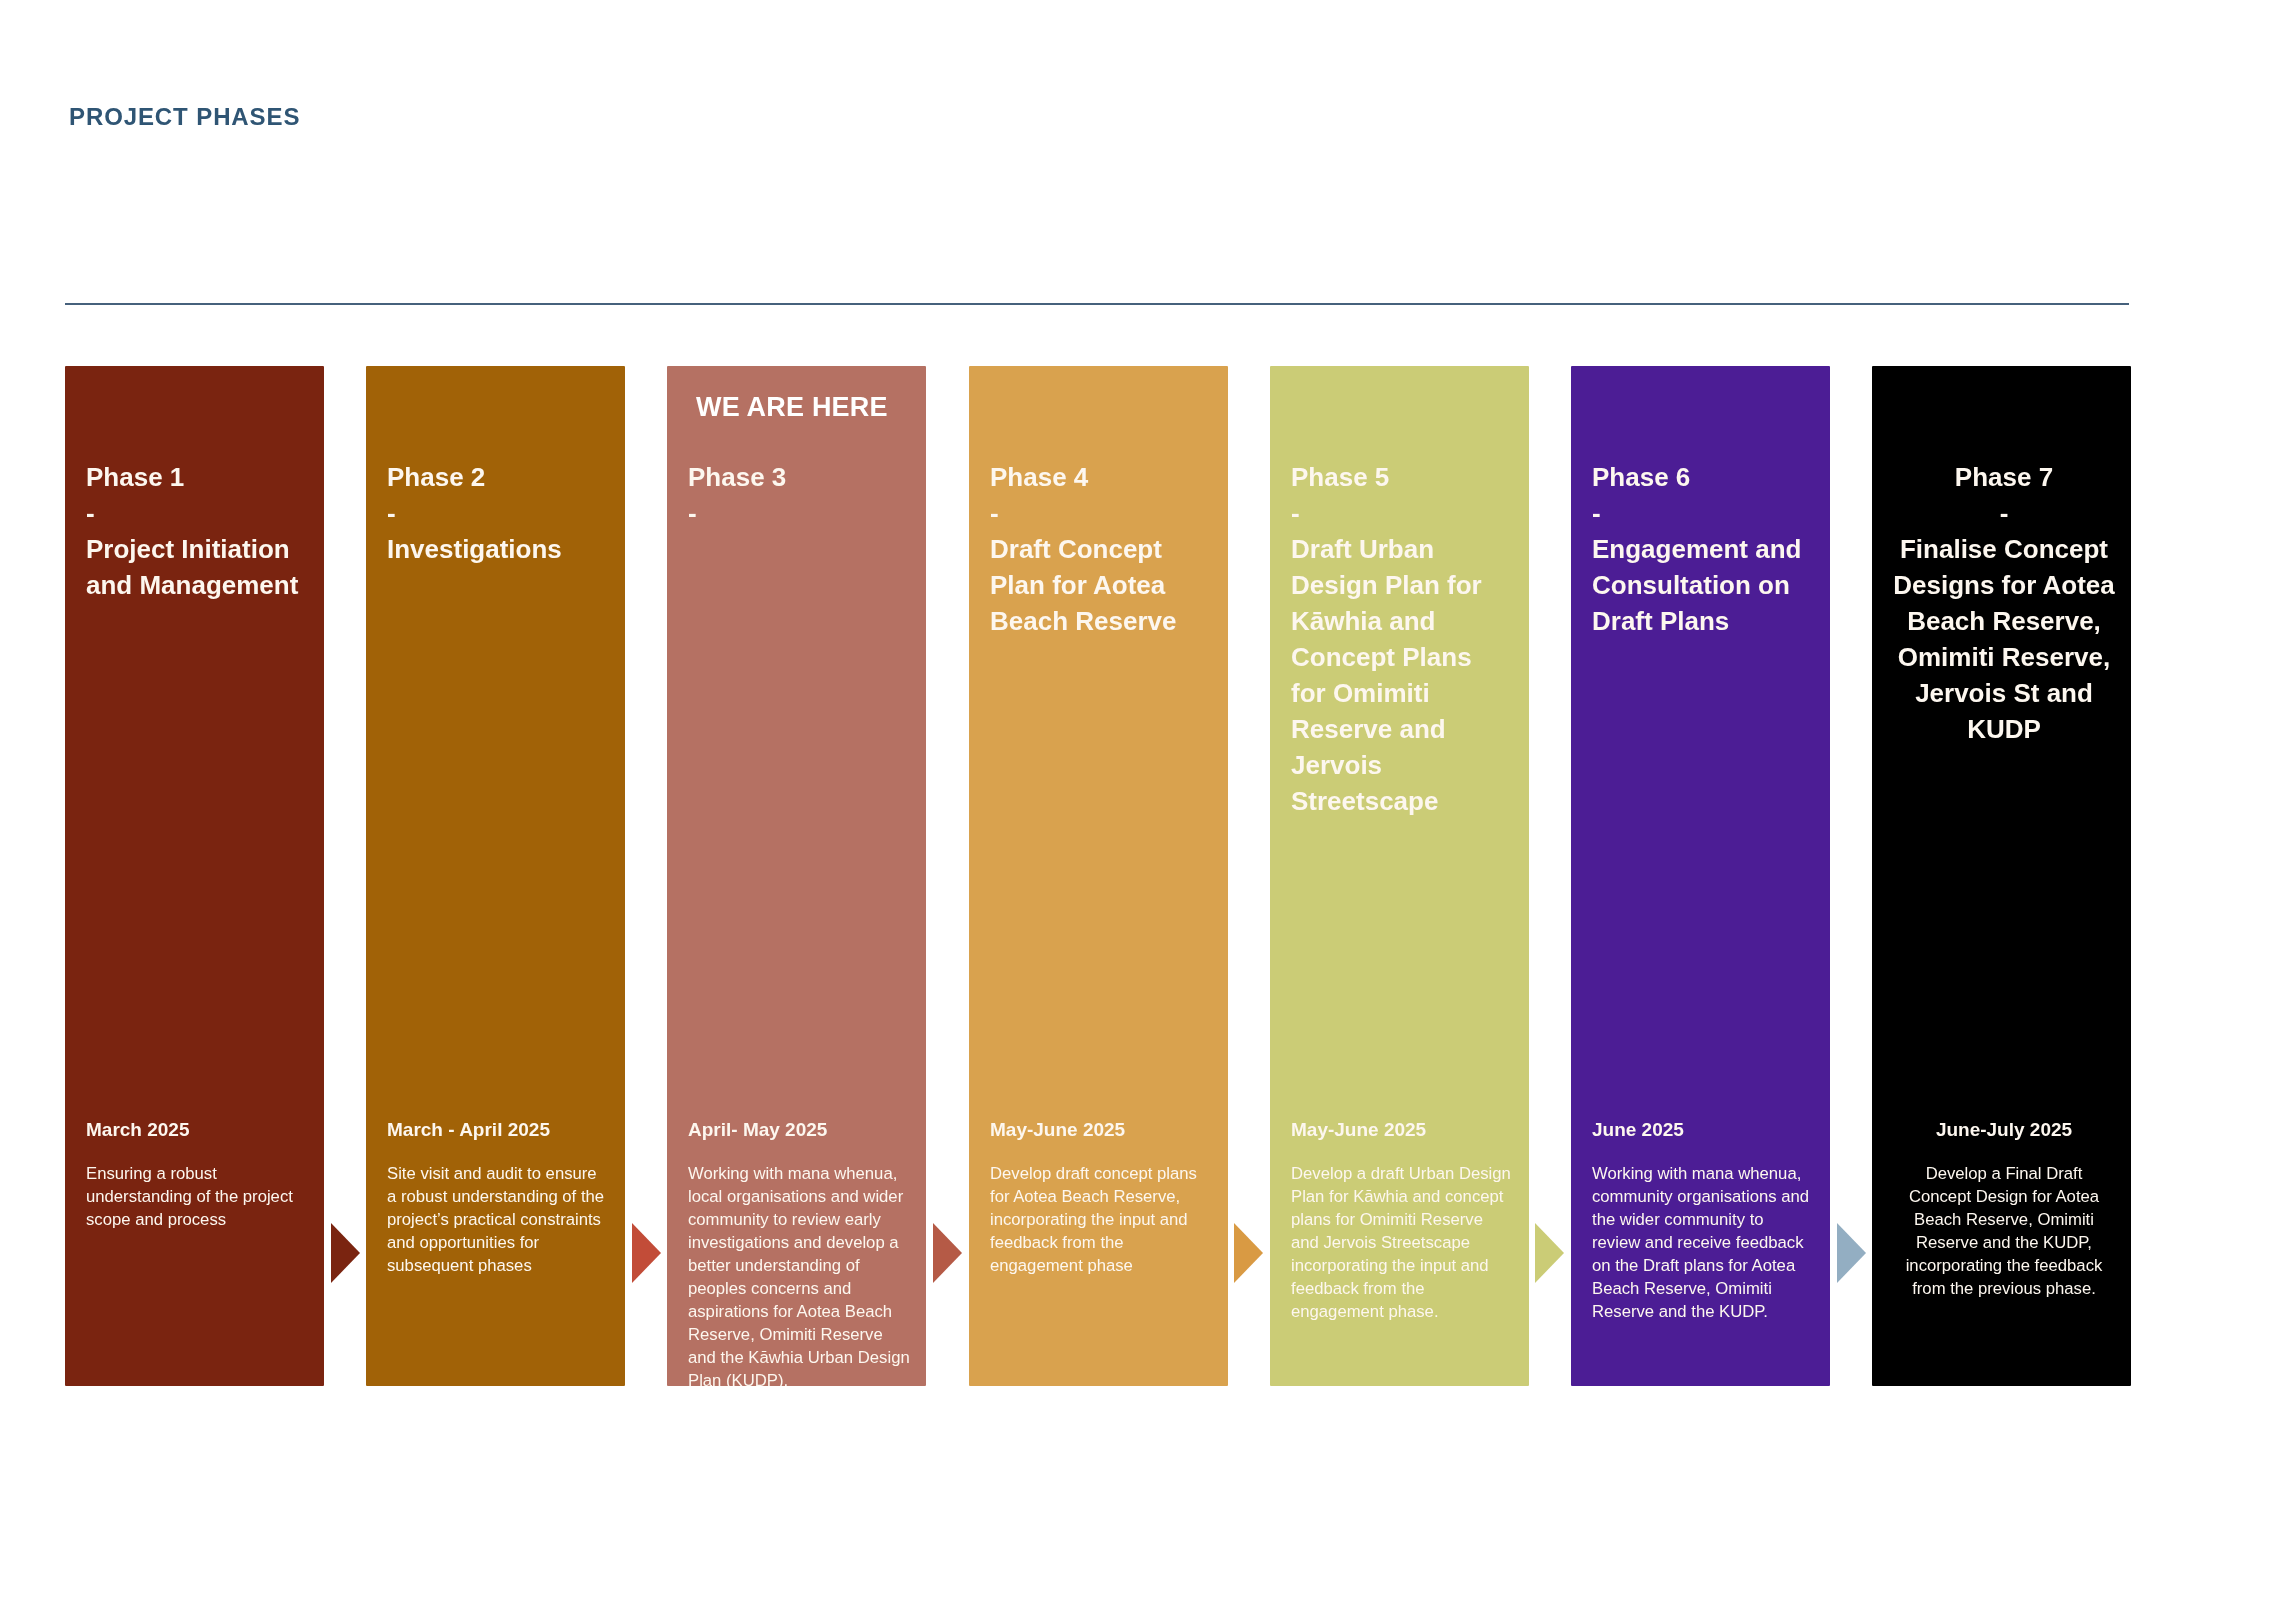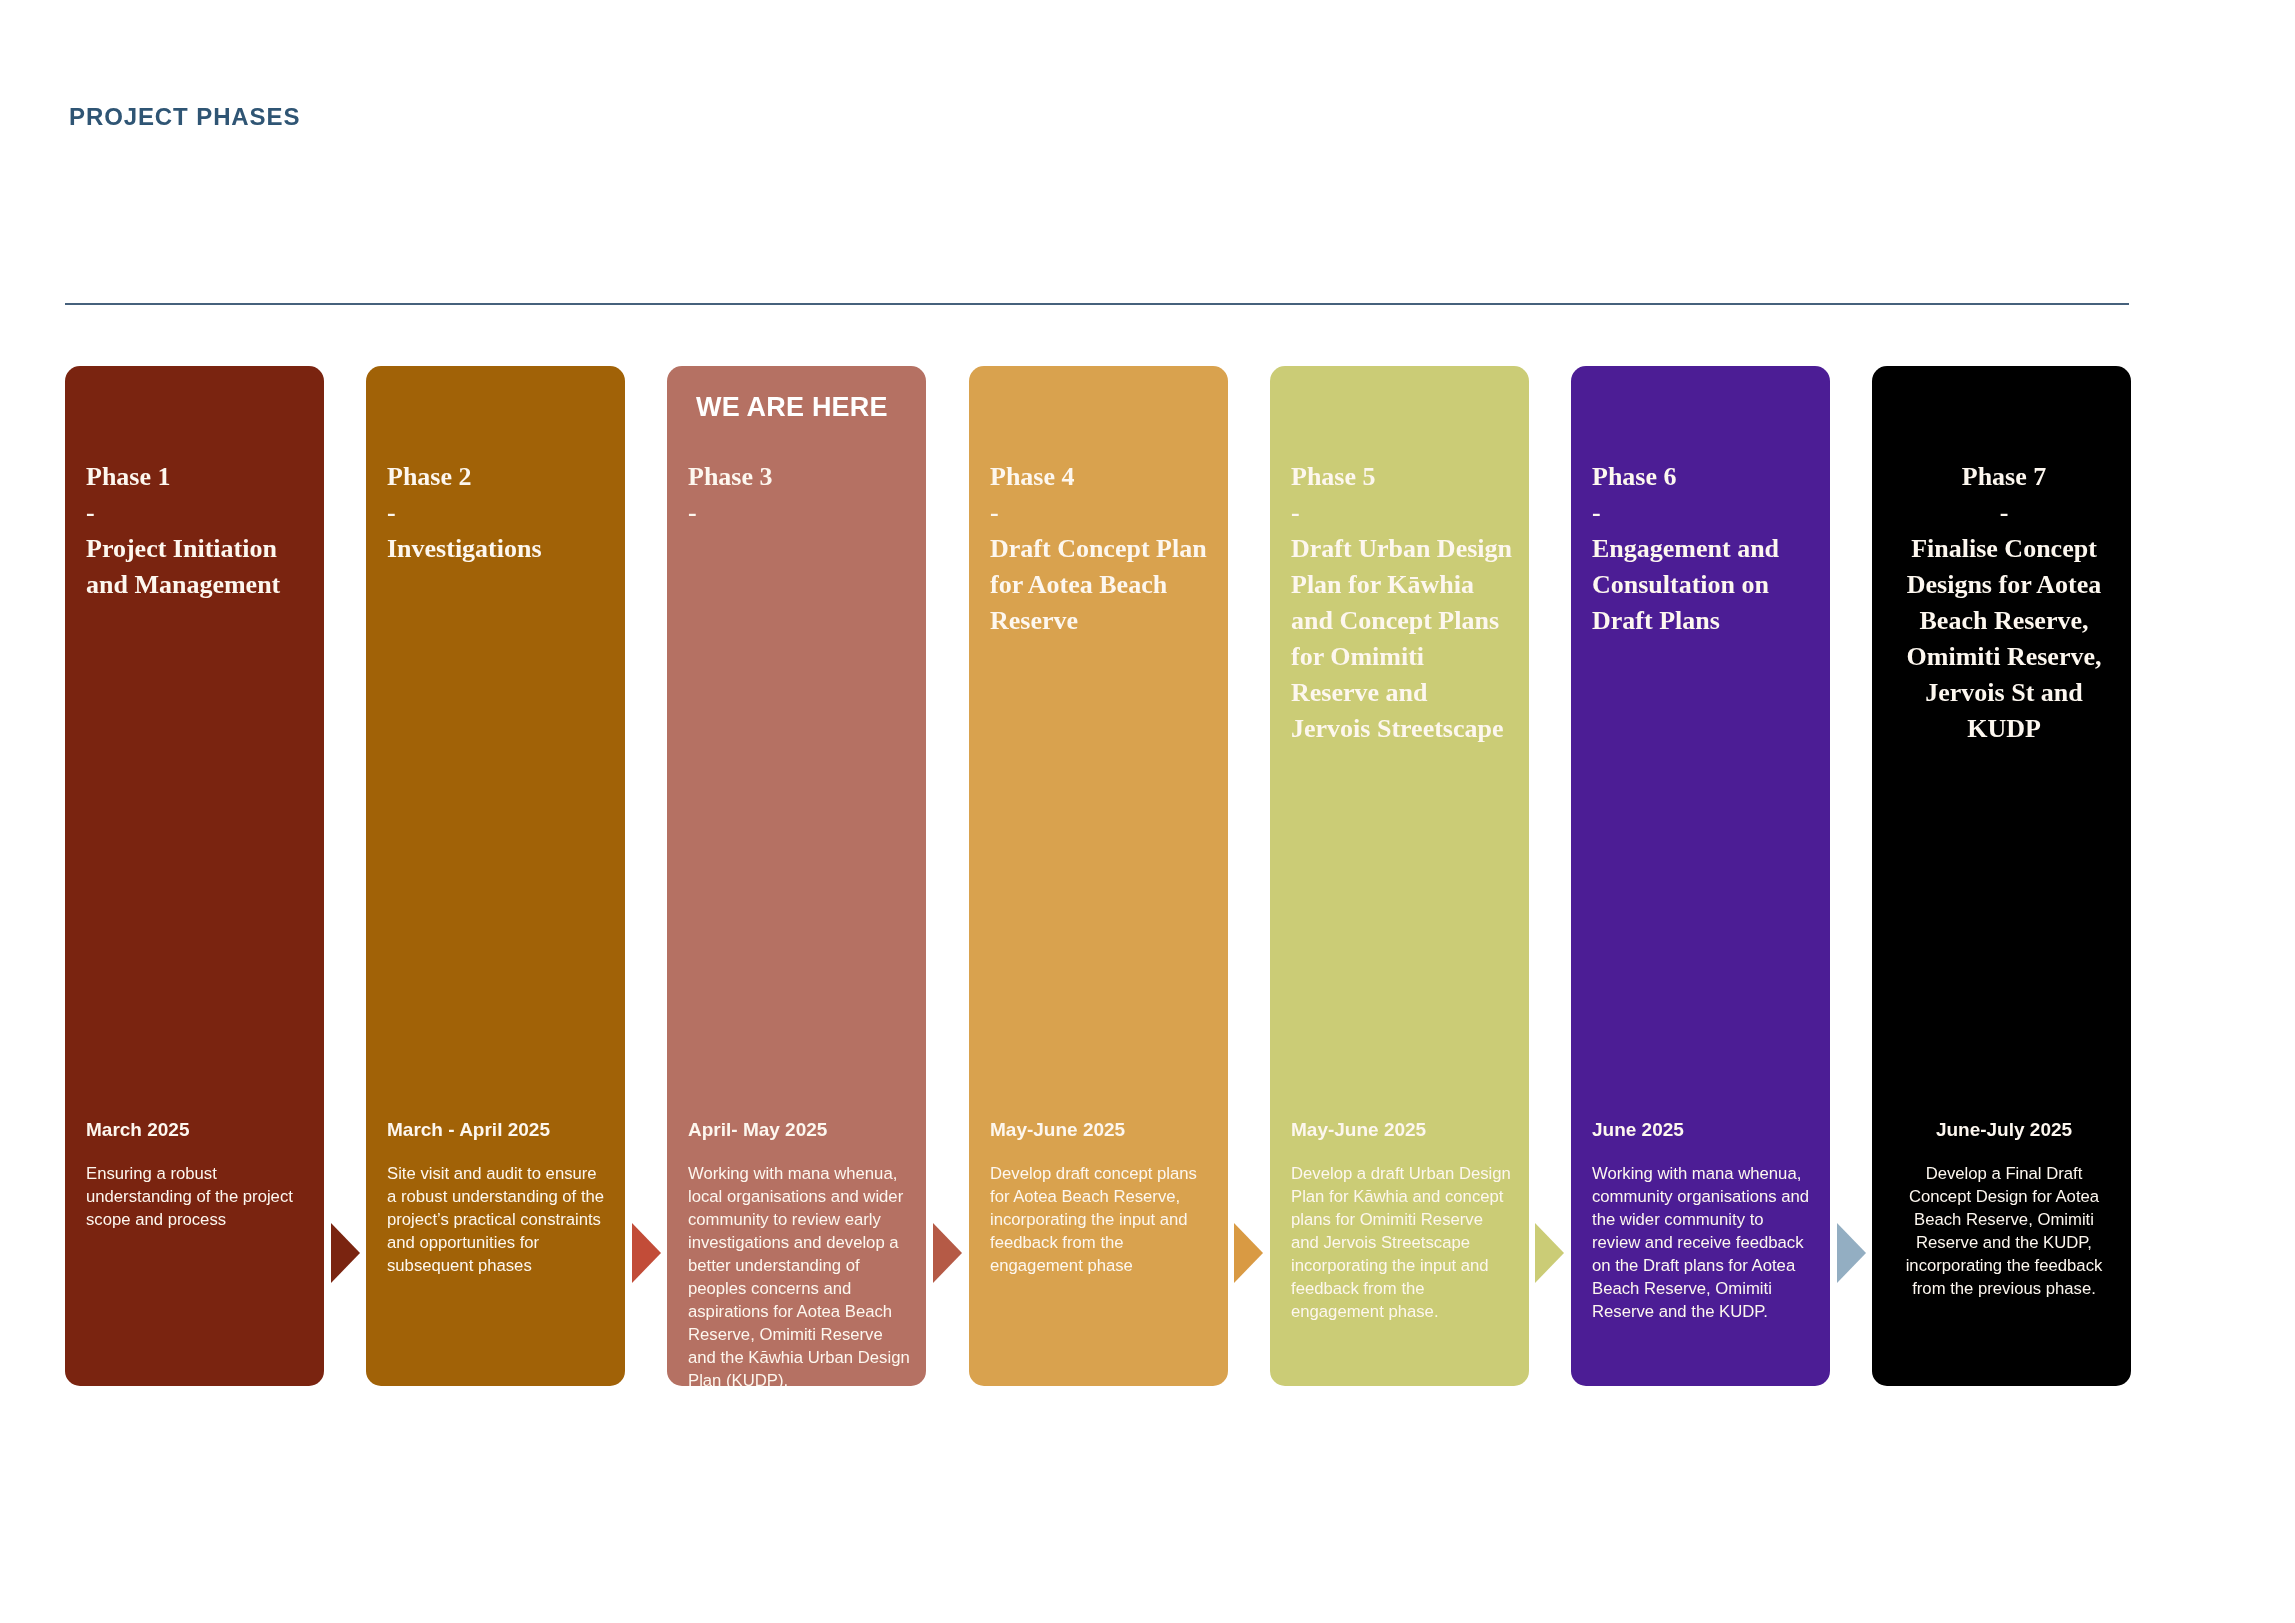--- a/index.html
+++ b/index.html
@@ -34,21 +34,21 @@
     position:absolute;
     left:65px; top:366px;
     width:2165px; height:1020px;
   }
 
   .col{
     position:absolute;
     top:0;
     width:259px;
     height:1020px;
-    border-radius:15px;
+    border-radius:1px;
     box-sizing:border-box;
     padding:0;
     overflow:hidden;
   }
 
   .we-are-here{
     position:absolute;
     left:29px; top:26px;
     font-family:"Liberation Sans",sans-serif;
     font-size:27px;
@@ -57,21 +57,21 @@
     letter-spacing:0.2px;
     white-space:nowrap;
   }
 
   .phase-head{
     position:absolute;
     left:21px;
     top:93px;
     width:222px;
     color:#fdf7ef;
-    font-family:Liberation Serif, serif;
+    font-family:Liberation Sans, sans-serif;
     font-size:26px;
     font-weight:bold;
     line-height:36px;
   }
   .phase-head .dash{display:block;}
   .phase-head .ttl{display:block;}
 
   .phase-foot{
     position:absolute;
     left:21px;

